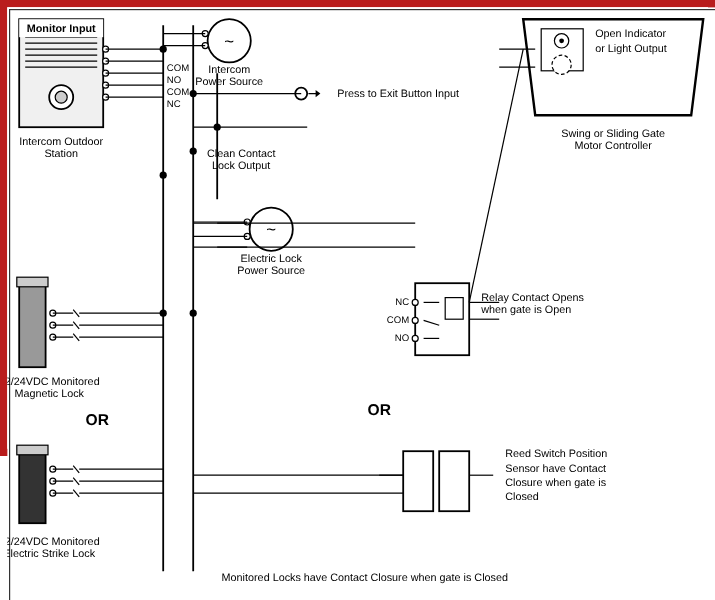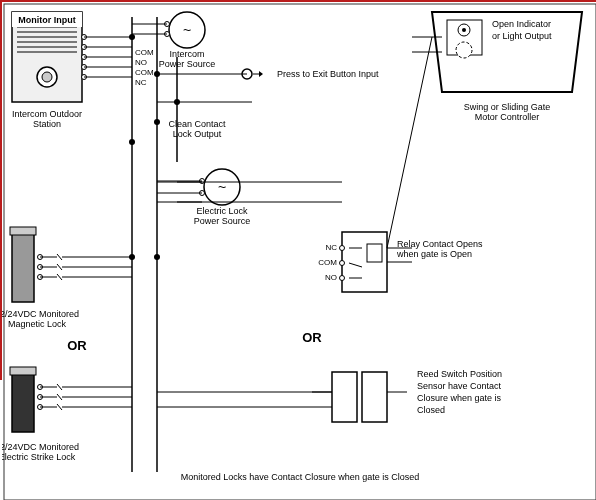--- a/index.html
+++ b/index.html
@@ -9,21 +9,21 @@
       background: #fff;
       font-family: Arial, sans-serif;
       font-size: 11px;
       overflow: hidden;
       position: relative;
     }
     .diagram-container {
       width: 596px;
       height: 380px;
       position: relative;
-      border: 2px solid #b91c1c;
+      border: 6px solid #b91c1c;
     }
     svg {
       width: 596px;
       height: 500px;
       position: absolute;
       top: 0;
       left: 0;
     }
   </style>
 </head>

